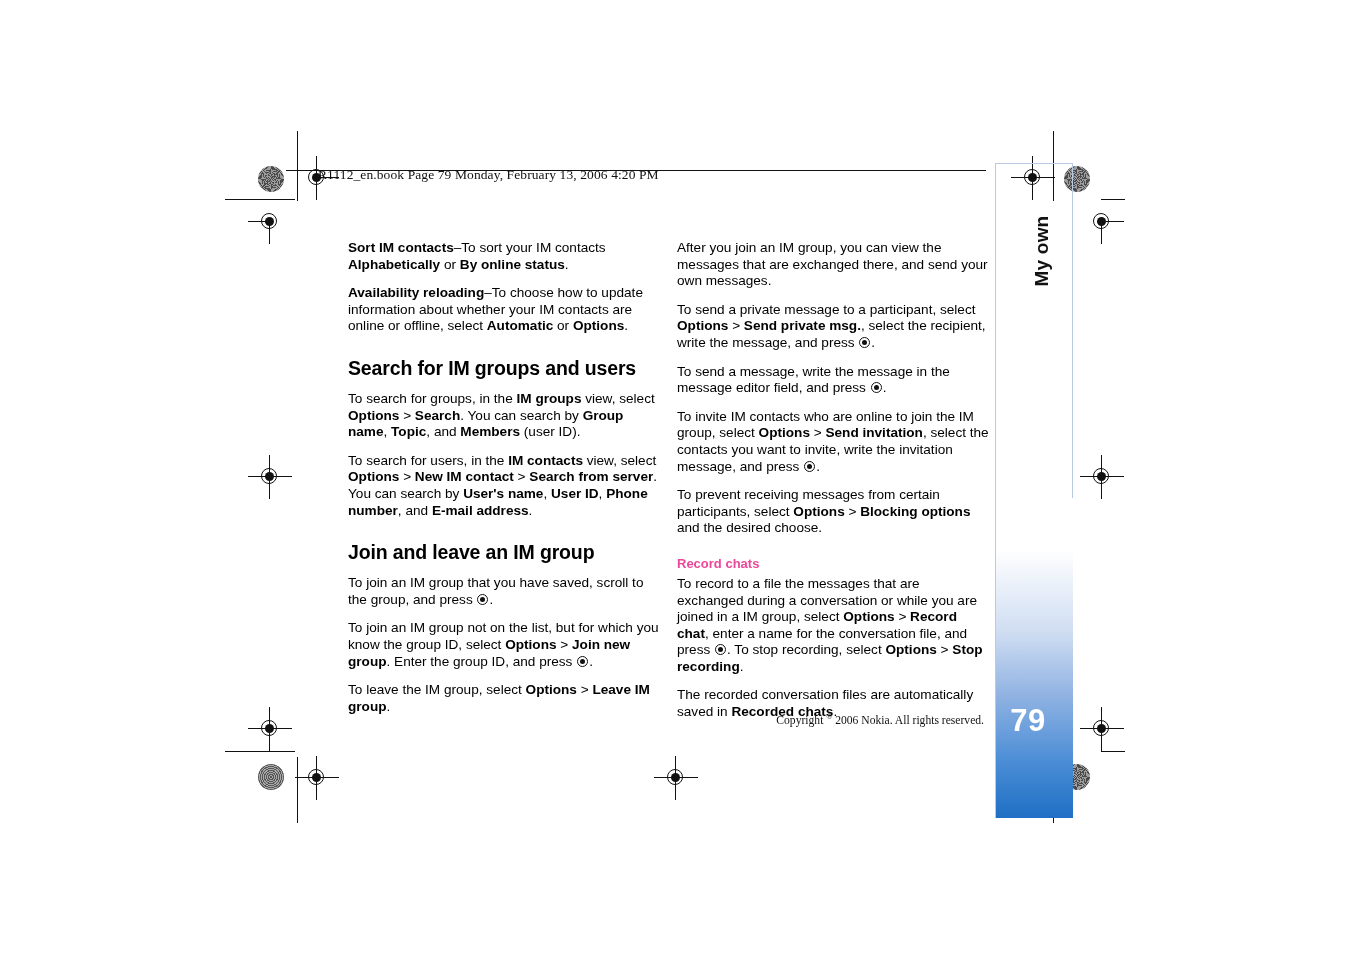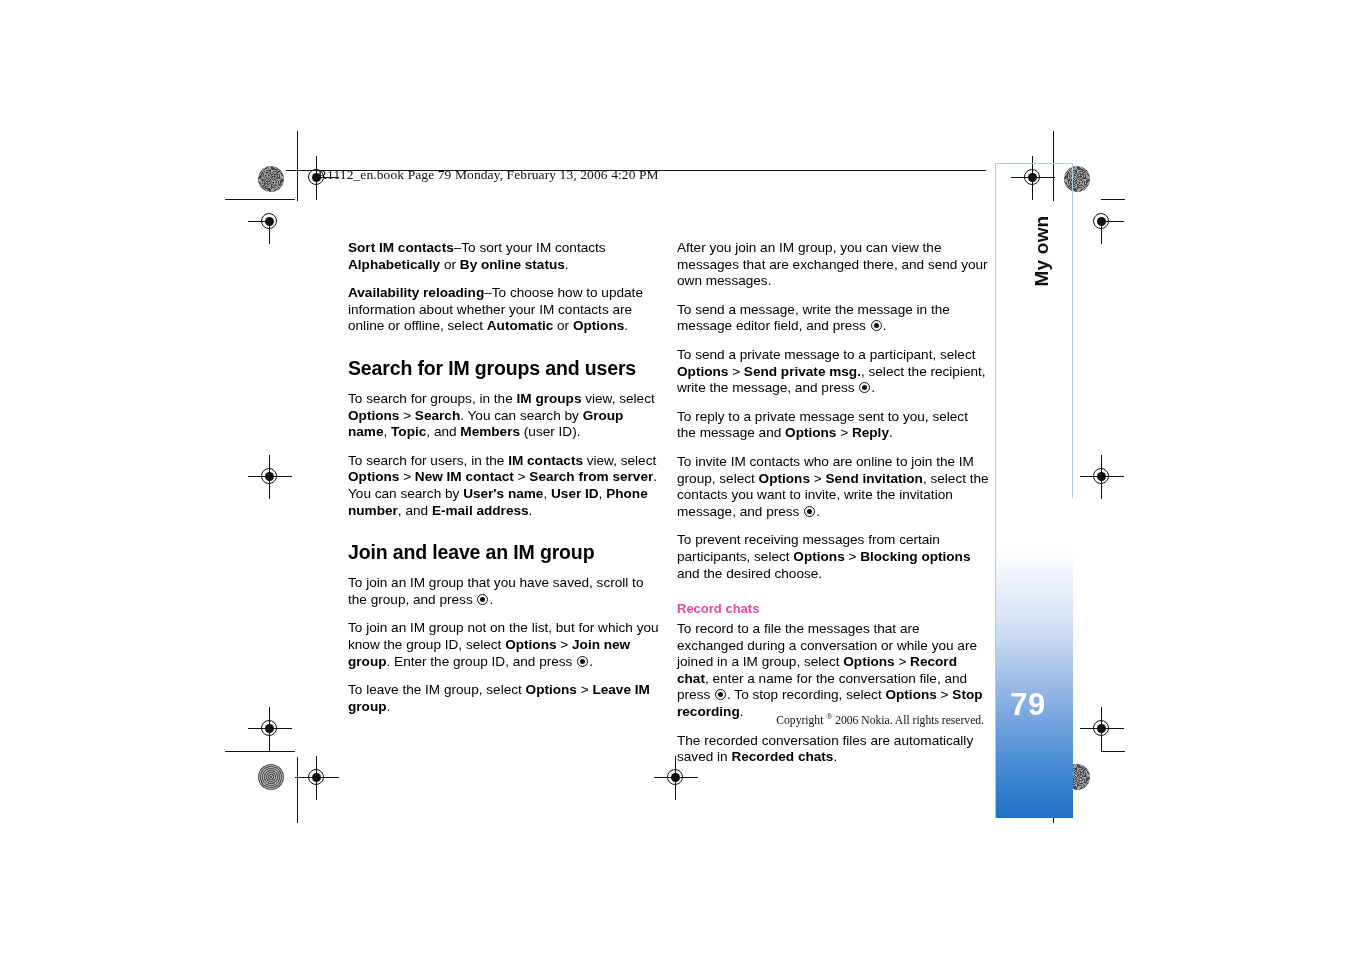--- a/index.html
+++ b/index.html
@@ -106,21 +106,21 @@
     position: absolute;
     left: 996px;
     top: 498px;
     width: 77px;
     height: 320px;
     background: linear-gradient(to bottom, #ffffff 0%, #ffffff 16%, #cfddf2 42%, #8fb2e2 62%, #4c8ed6 82%, #1f6fc4 100%);
   }
   .page-number {
     position: absolute;
     left: 996px;
-    top: 687px;
+    top: 703px;
     width: 64px;
     text-align: center;
     font-size: 31px;
     font-weight: bold;
     color: #ffffff;
     letter-spacing: .5px;
   }
   .chapter-tab-label {
     position: absolute;
     left: 982px;
@@ -312,23 +312,22 @@
     <h2 class="section-title">Search for IM groups and users</h2>
     <p class="para"><span>To search for groups, in the </span><span class="ui">IM groups</span><span> view, select </span><span class="ui">Options</span><span class="gt"> &gt; </span><span class="ui">Search</span><span>. You can search by </span><span class="ui">Group name</span><span>, </span><span class="ui">Topic</span><span>, and </span><span class="ui">Members</span><span> (user ID).</span></p>
     <p class="para"><span>To search for users, in the </span><span class="ui">IM contacts</span><span> view, select </span><span class="ui">Options</span><span class="gt"> &gt; </span><span class="ui">New IM contact</span><span class="gt"> &gt; </span><span class="ui">Search from server</span><span>. You can search by </span><span class="ui">User's name</span><span>, </span><span class="ui">User ID</span><span>, </span><span class="ui">Phone number</span><span>, and </span><span class="ui">E-mail address</span><span>.</span></p>
     <h2 class="section-title">Join and leave an IM group</h2>
     <p class="para"><span>To join an IM group that you have saved, scroll to the group, and press </span><span class="key-icon"></span><span>.</span></p>
     <p class="para"><span>To join an IM group not on the list, but for which you know the group ID, select </span><span class="ui">Options</span><span class="gt"> &gt; </span><span class="ui">Join new group</span><span>. Enter the group ID, and press </span><span class="key-icon"></span><span>.</span></p>
     <p class="para"><span>To leave the IM group, select </span><span class="ui">Options</span><span class="gt"> &gt; </span><span class="ui">Leave IM group</span><span>.</span></p>
   </div>
 <div class="column right" id="col-right">
     <p class="para"><span>After you join an IM group, you can view the messages that are exchanged there, and send your own messages.</span></p>
+    <p class="para"><span>To send a private message to a participant, select </span><span class="ui">Options</span><span class="gt"> &gt; </span><span class="ui">Send private msg.</span><span>, select the recipient, write the message, and press </span><span class="key-icon"></span><span>.</span></p>
     <p class="para"><span>To send a message, write the message in the message editor field, and press </span><span class="key-icon"></span><span>.</span></p>
-    <p class="para"><span>To send a private message to a participant, select </span><span class="ui">Options</span><span class="gt"> &gt; </span><span class="ui">Send private msg.</span><span>, select the recipient, write the message, and press </span><span class="key-icon"></span><span>.</span></p>
-    <p class="para"><span>To reply to a private message sent to you, select the message and </span><span class="ui">Options</span><span class="gt"> &gt; </span><span class="ui">Reply</span><span>.</span></p>
     <p class="para"><span>To invite IM contacts who are online to join the IM group, select </span><span class="ui">Options</span><span class="gt"> &gt; </span><span class="ui">Send invitation</span><span>, select the contacts you want to invite, write the invitation message, and press </span><span class="key-icon"></span><span>.</span></p>
     <p class="para"><span>To prevent receiving messages from certain participants, select </span><span class="ui">Options</span><span class="gt"> &gt; </span><span class="ui">Blocking options</span><span> and the desired choose.</span></p>
     <h3 class="sub-title">Record chats</h3>
     <p class="para"><span>To record to a file the messages that are exchanged during a conversation or while you are joined in a IM group, select </span><span class="ui">Options</span><span class="gt"> &gt; </span><span class="ui">Record chat</span><span>, enter a name for the conversation file, and press </span><span class="key-icon"></span><span>. To stop recording, select </span><span class="ui">Options</span><span class="gt"> &gt; </span><span class="ui">Stop recording</span><span>.</span></p>
     <p class="para"><span>The recorded conversation files are automatically saved in </span><span class="ui">Recorded chats</span><span>.</span></p>
   </div>
 
 <div class="copyright">
   <span>Copyright </span><sup>®</sup><span> 2006 Nokia. All rights reserved.</span>
 </div>

